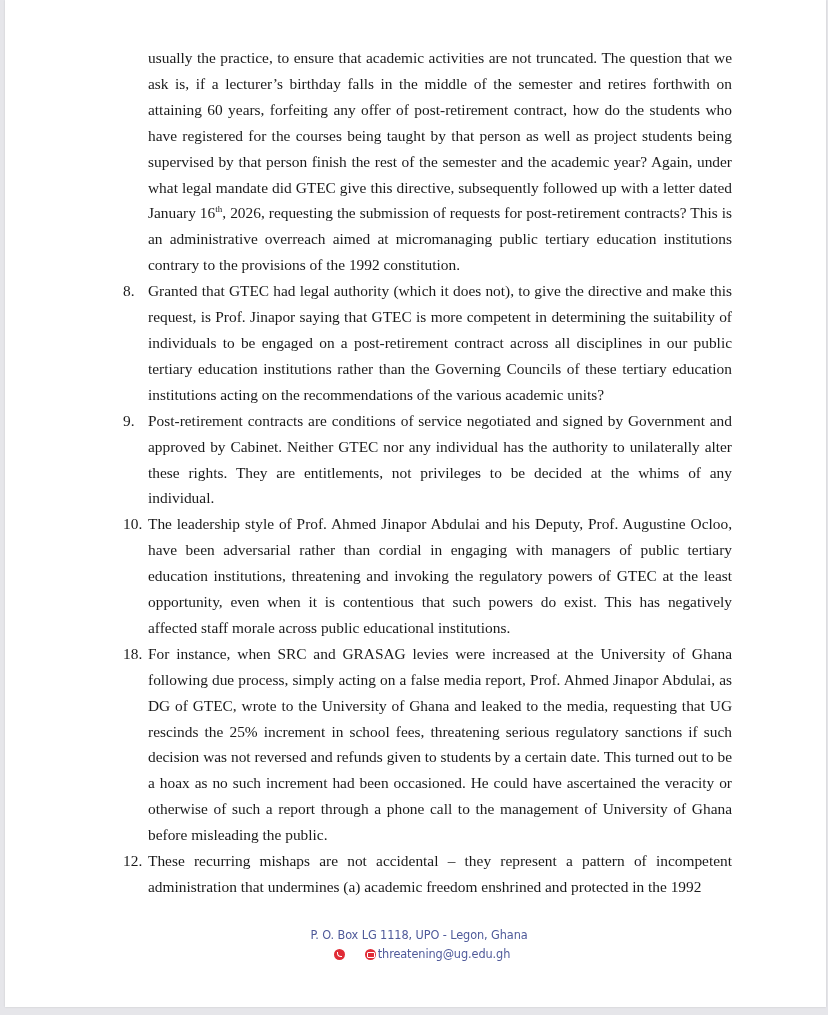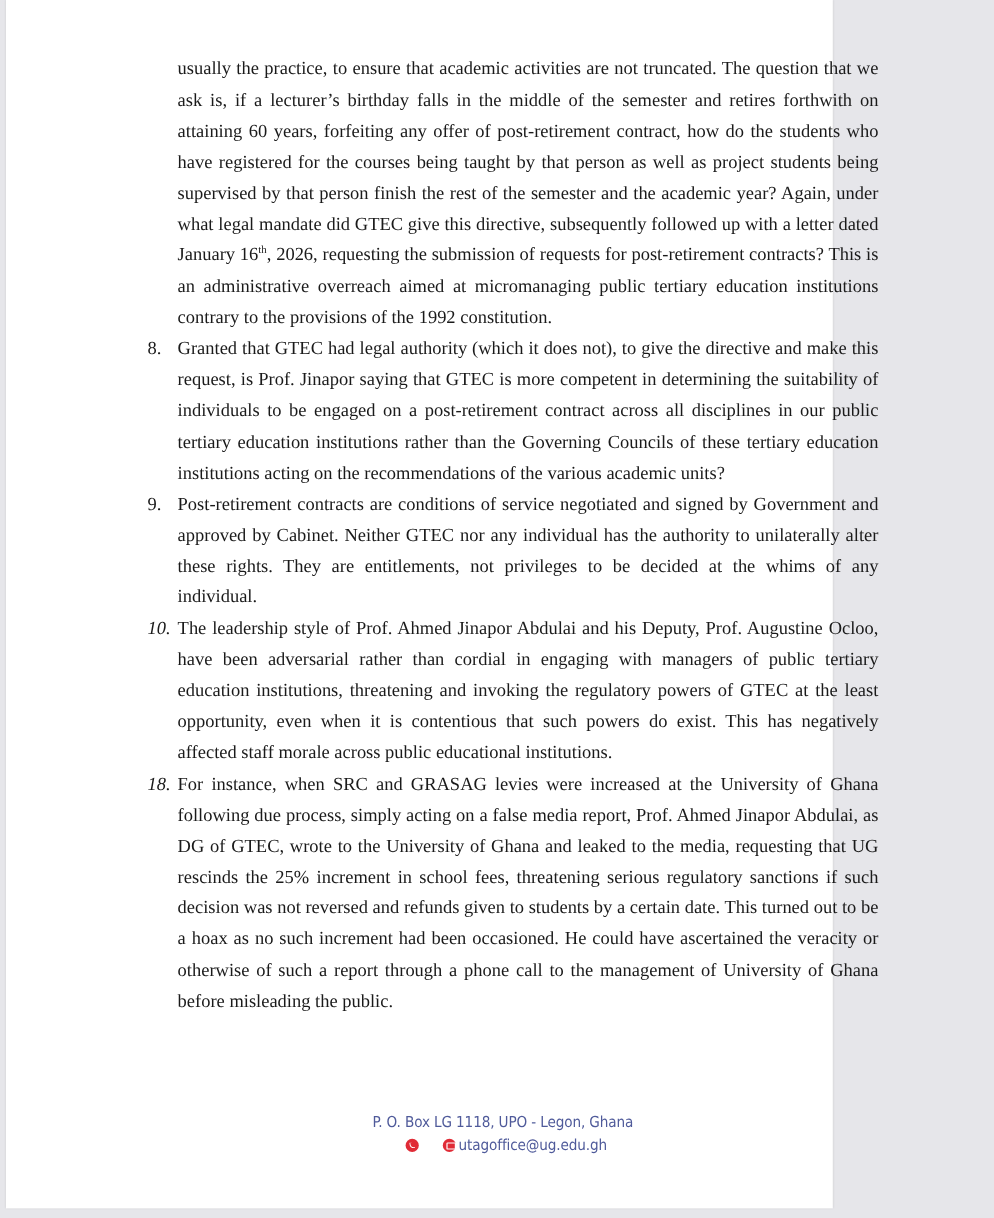--- a/index.html
+++ b/index.html
@@ -2,33 +2,33 @@
 <html><head>
 <meta charset="utf-8">
 <style>
   html, body { margin: 0; padding: 0; }
   body {
     width: 828px; height: 1015px; overflow: hidden;
     background: #e6e6ea;
     font-family: "Liberation Serif", "DejaVu Serif", serif;
   }
   .page {
-    position: absolute; left: 5px; top: 0; width: 689px; height: 1007px;
+    position: absolute; left: 5px; top: 0; width: 821px; height: 1007px;
     background: #ffffff;
     box-shadow: 0 0 2px rgba(0,0,0,0.12);
   }
   .body-text {
     position: absolute; left: 143px; top: 45px; width: 584px;
     font-size: 15.4px; line-height: 25.9px; color: #1a1a1a;
     text-align: justify;
   }
   .para { margin: 0; }
   .item { position: relative; margin: 0; }
   .num { position: absolute; left: -25px; top: 0; }
-  .item.wide .num { left: -25px; font-style: italic; }
+  .item.wide .num { left: -25px; }
   sup { font-size: 9px; line-height: 0; vertical-align: super; }
   .footer {
     position: absolute; left: 0; width: 828px; top: 926px;
     font-family: "DejaVu Sans Condensed", "DejaVu Sans", sans-serif;
     color: #4f5a9a; font-size: 12.6px; text-align: center; letter-spacing: -0.1px;
   }
   .footer .addr { height: 18px; line-height: 18px; font-stretch: condensed; }
   .footer .contact { height: 20px; line-height: 20px; display: flex; justify-content: center; align-items: center; gap: 0; padding-left: 6px; }
   .ico {
     display: inline-block; width: 11px; height: 11px; border-radius: 50%;
@@ -61,24 +61,28 @@
       <p class="para">Post-retirement contracts are conditions of service negotiated and signed by Government and approved by Cabinet. Neither GTEC nor any individual has the authority to unilaterally alter these rights. They are entitlements, not privileges to be decided at the whims of any individual.</p>
     </div>
     <div class="item wide">
       <span class="num">10.</span>
       <p class="para">The leadership style of Prof.  Ahmed Jinapor Abdulai and his Deputy, Prof. Augustine Ocloo, have been adversarial rather than cordial in engaging with managers of public tertiary education institutions, threatening and invoking the regulatory powers of GTEC at the least opportunity, even when it is contentious that such powers do exist. This has negatively affected staff morale across public educational institutions.</p>
     </div>
     <div class="item wide">
       <span class="num">18.</span>
       <p class="para">For instance, when SRC and GRASAG levies were increased at the University of Ghana following due process, simply acting on a false media report, Prof. Ahmed Jinapor Abdulai, as DG of GTEC, wrote to the University of Ghana and leaked to the media, requesting that UG rescinds the 25% increment in school fees, threatening serious regulatory sanctions if such decision was not reversed and refunds given to students by a certain date. This turned out to be a hoax as no such increment had been occasioned. He could have ascertained the veracity or otherwise of such a report through a phone call to the management of University of Ghana before misleading the public.</p>
     </div>
+    <div class="item wide">
+      <span class="num">12.</span>
+      <p class="para">These recurring mishaps are not accidental – they represent a pattern of incompetent administration that undermines (a) academic freedom enshrined and protected in the 1992</p>
+    </div>
   </div>
 
   <div class="footer">
     <div class="addr">P. O. Box LG 1118, UPO - Legon, Ghana</div>
     <div class="contact">
       <span class="ico phone"></span>
       <span class="gap"></span>
       <span class="ico mail"></span>
-      <span>utagoffice@ug.edu.gh</span>
+      <span>threatening@ug.edu.gh</span>
     </div>
   </div>
 </div>
 
 </body></html>

